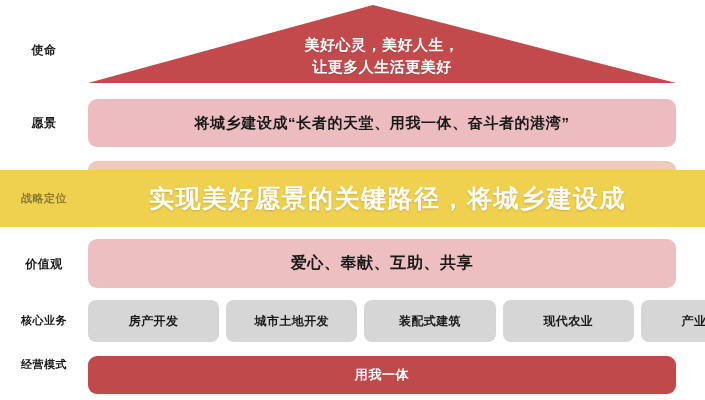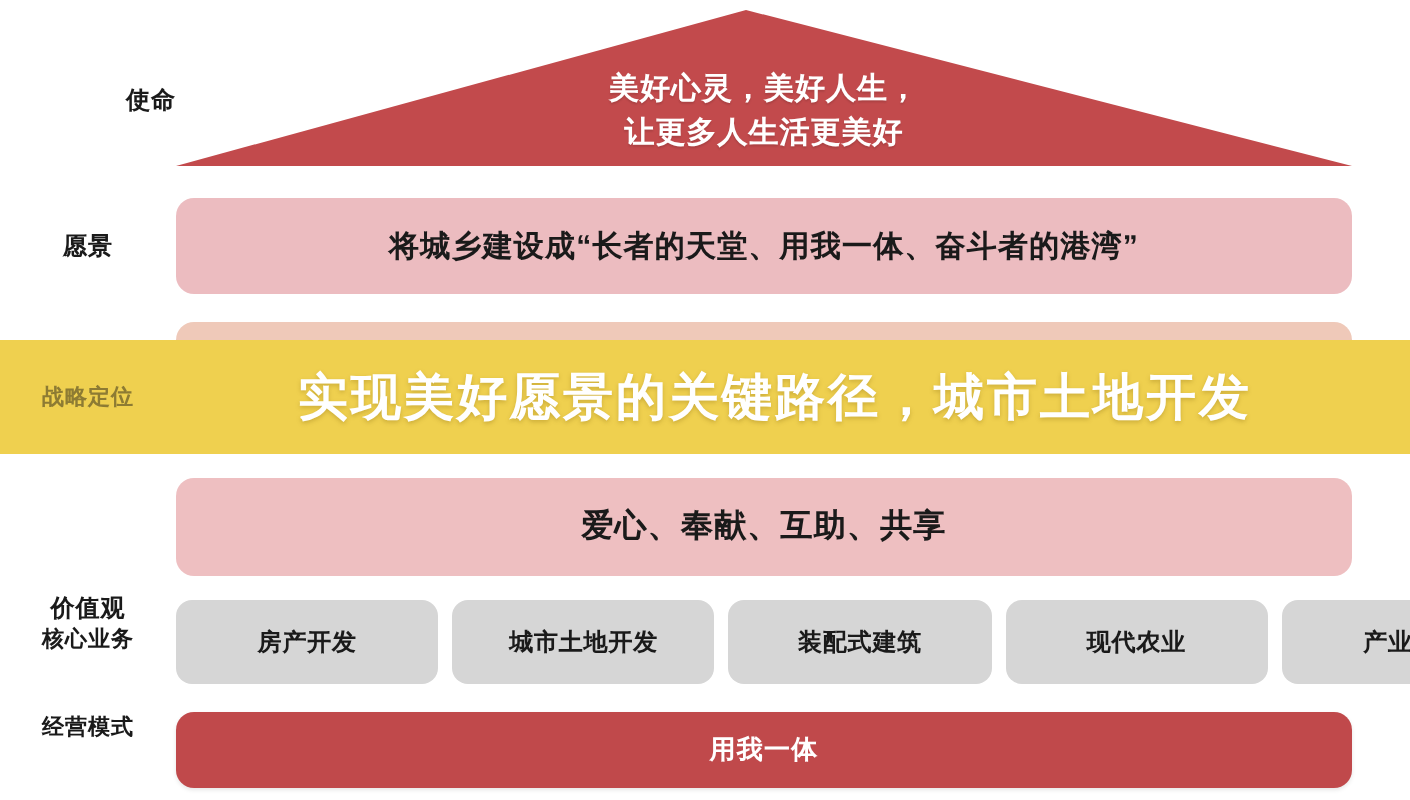--- a/index.html
+++ b/index.html
@@ -156,25 +156,25 @@
     text-shadow: 0 1px 2px rgba(140,110,20,0.35);
     padding-right: 18px;
     white-space: nowrap;
   }
 </style>
 </head>
 <body>
 
 <div id="stage">
 
-  <div class="row-label" style="top:44px;text-align:right;">使命</div>
+  <div class="row-label" style="top:44px;">使命</div>
 
   <div class="row-label" style="top:117px;">愿景</div>
 
-  <div class="row-label" style="top:258px;margin-top:40px;">价值观</div>
+  <div class="row-label" style="top:258px;">价值观</div>
 
   <div class="row-label small" style="top:315px;">核心业务</div>
 
   <div class="row-label small" style="top:359px;">经营模式</div>
 
   <div class="roof">
     <svg viewBox="0 0 588 86" preserveAspectRatio="none">
       <polygon points="285,0 588,78 0,78" fill="#c24a4c"></polygon>
     </svg>
     <div class="roof-text">
@@ -194,16 +194,16 @@
     <div class="biz-box">城市土地开发</div>
     <div class="biz-box">装配式建筑</div>
     <div class="biz-box">现代农业</div>
     <div class="biz-box">产业新镇</div>
   </div>
 
   <div class="bar bar-mode">用我一体</div>
 
   <div class="banner">
     <div class="banner-label">战略定位</div>
-    <div class="banner-title">实现美好愿景的关键路径，城市土地开发</div>
+    <div class="banner-title">实现美好愿景的关键路径，将城乡建设成</div>
   </div>
 
 </div>
 
 </body></html>

